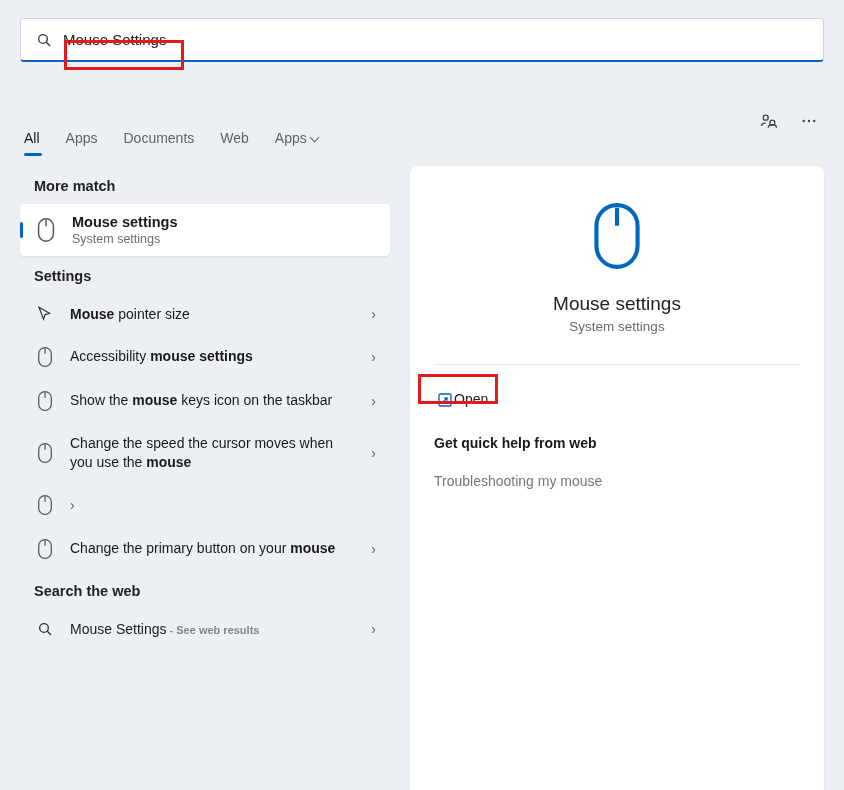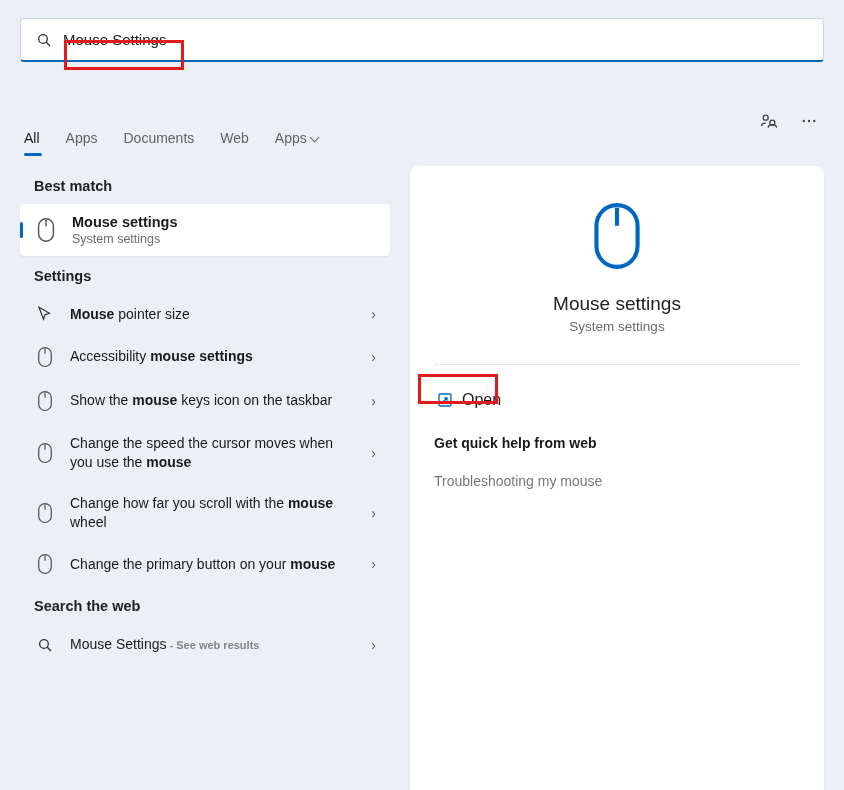--- a/index.html
+++ b/index.html
@@ -148,24 +148,24 @@
 
   
   .preview-icon { margin-top:6px; margin-bottom:18px; }
   .preview-title { font-size:19px; font-weight:400; color:#222; }
   .preview-sub { font-size:13.5px; color:#6b6b6b; margin-top:4px; }
   .divider { width:100%; height:1px; background:#e5e8ec; margin:30px 0 20px; }
   .action-row {
     align-self:flex-start;
     display:flex;
     align-items:flex-start;
-    gap:8px;
+    gap:0;
     padding:6px 2px;
     cursor:pointer;
-    font-size:16px;
+    font-size:14px;
   }
   .action-icon { width:18px; height:18px; display:flex; align-items:center; justify-content:center; color:#0067c0; }
   .help-heading {
     align-self:flex-start;
     font-weight:600;
     font-size:14px;
     margin-top:20px;
   }
   .help-link {
     align-self:flex-start;
@@ -226,21 +226,21 @@
             <circle cx="19" cy="12" r="1.6"></circle>
           </svg>
       </div>
     </div>
   </div>
 
   <div class="content">
 
     <div class="left-col">
 
-      <div class="section-heading">Best match</div>
+      <div class="section-heading">More match</div>
 
       <div class="best-match-card">
         <div class="bm-icon">
           <svg width="20" height="26" viewBox="0 0 20 28" fill="none" stroke="#555" stroke-width="1.6">
               <rect x="2" y="2" width="16" height="24" rx="8"></rect>
               <line x1="10" y1="3" x2="10" y2="10"></line>
             </svg>
         </div>
         <div class="bm-text">
           <div class="title">Mouse settings</div>
@@ -293,21 +293,20 @@
         <div class="chev">›</div>
       </div>
 
       <div class="result-row">
         <div class="r-icon">
           <svg width="16" height="22" viewBox="0 0 20 28" fill="none" stroke="#555" stroke-width="1.6">
               <rect x="2" y="2" width="16" height="24" rx="8"></rect>
               <line x1="10" y1="3" x2="10" y2="10"></line>
             </svg>
         </div>
-        <div class="r-text"><span>Change how far you scroll with the </span><b>mouse</b><span> wheel</span></div>
         <div class="chev">›</div>
       </div>
 
       <div class="result-row">
         <div class="r-icon">
           <svg width="16" height="22" viewBox="0 0 20 28" fill="none" stroke="#555" stroke-width="1.6">
               <rect x="2" y="2" width="16" height="24" rx="8"></rect>
               <line x1="10" y1="3" x2="10" y2="10"></line>
             </svg>
         </div>

